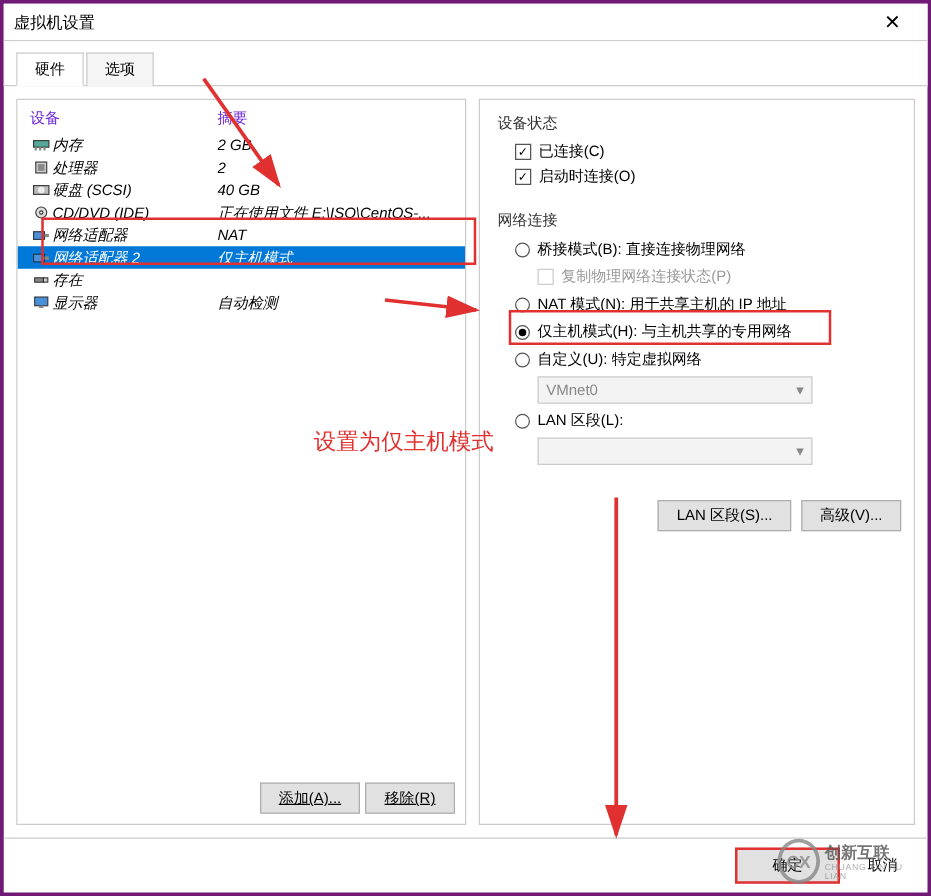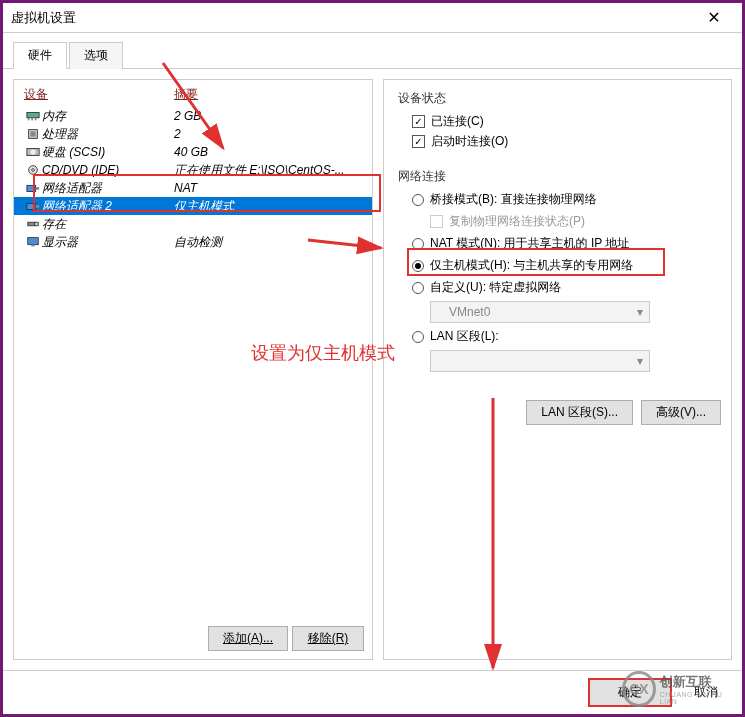--- a/index.html
+++ b/index.html
@@ -7,40 +7,40 @@
   .window { width: 745px; height: 717px; background: #fff; border: 3px solid #701a75; display: flex; flex-direction: column; position: relative; }
   .titlebar { height: 30px; display: flex; align-items: center; padding: 0 8px; border-bottom: 1px solid #ccc; background: #fff; }
   .titlebar .title { flex: 1; font-size: 13px; }
   .titlebar .close { width: 40px; height: 28px; display: flex; align-items: center; justify-content: center; font-size: 16px; cursor: pointer; }
   .tabs { display: flex; padding: 8px 10px 0 10px; border-bottom: 1px solid #ccc; background: #fff; position: relative; }
   .tab { padding: 4px 14px; border: 1px solid #ccc; border-bottom: none; margin-right: 2px; background: #f5f5f5; cursor: pointer; position: relative; top: 1px; }
   .tab.active { background: #fff; border-bottom: 1px solid #fff; }
   .content { flex: 1; display: flex; padding: 10px; gap: 10px; }
   .left-pane { width: 360px; border: 1px solid #ccc; display: flex; flex-direction: column; }
   .right-pane { flex: 1; border: 1px solid #ccc; padding: 10px 14px; position: relative; }
-  .dev-header { display: flex; padding: 6px 10px 4px 10px; font-size: 12px; color: #7f1d1d; text-decoration: underline; }
+  .dev-header { display: flex; padding: 6px 10px 4px 10px; font-size: 12px; color: #6d28d9; }
   .dev-header .c1 { width: 150px; }
   .dev-list { flex: 1; overflow: hidden; position: relative; }
   .dev-row { display: flex; align-items: center; padding: 1px 10px; height: 18px; cursor: pointer; font-style: italic; }
   .dev-row .icon-cell { width: 18px; display: flex; align-items: center; justify-content: center; }
   .dev-row .name { width: 132px; white-space: nowrap; overflow: hidden; }
   .dev-row .summary { flex: 1; white-space: nowrap; overflow: hidden; text-overflow: ellipsis; }
   .dev-row.selected { background: #0078d7; color: #fff; }
   .left-buttons { padding: 8px; display: flex; justify-content: flex-end; gap: 4px; text-decoration: underline; }
   .btn { padding: 3px 14px; border: 1px solid #adadad; background: #e1e1e1; cursor: pointer; min-width: 72px; text-align: center; }
   .group-title { font-size: 12px; color: #333; margin-bottom: 6px; }
   .group { margin-bottom: 18px; }
   .chk { display: flex; align-items: center; gap: 6px; margin: 3px 0 3px 14px; }
   .chkbox { width: 13px; height: 13px; border: 1px solid #555; display: inline-flex; align-items: center; justify-content: center; font-size: 10px; color: #000; }
   .radio-row { display: flex; align-items: center; gap: 6px; margin: 5px 0 5px 14px; }
   .radio { width: 12px; height: 12px; border: 1px solid #555; border-radius: 50%; display: inline-flex; align-items: center; justify-content: center; }
   .radio .dot { width: 6px; height: 6px; background: #000; border-radius: 50%; }
   .radio-row.disabled, .chk.disabled { color: #999; }
   .sub-chk { margin-left: 32px; }
-  .dropdown { margin: 4px 7px 4px 32px; width: 220px; height: 22px; border: 1px solid #ccc; background: #f3f3f3; display: flex; align-items: center; padding: 0 18px; color: #888; position: relative; }
+  .dropdown { margin: 4px 7px 4px 32px; width: 220px; height: 22px; border: 1px solid #ccc; background: #f3f3f3; display: flex; align-items: center; padding: 0 6px; color: #888; position: relative; }
   .dropdown::after { content: "▾"; position: absolute; right: 6px; color: #888; }
   .right-buttons { position: absolute; bottom: 10px; right: 10px; display: flex; gap: 8px; }
   .footer { height: 44px; display: flex; align-items: center; justify-content: flex-end; padding: 0 14px; gap: 12px; border-top: 1px solid #ccc; }
   .footer .ok { border: 2px solid #e03030; padding: 4px 28px; background: #e1e1e1; cursor: pointer; }
   .footer .cancel { padding: 4px 10px; background: transparent; cursor: pointer; }
   .note { position: absolute; left: 200px; top: 338px; color: #e03030; font-size: 18px; font-weight: 400; margin-left: 48px; }
   .highlight-box-left { position: absolute; left: 30px; top: 171px; width: 348px; height: 38px; border: 2px solid #e03030; pointer-events: none; }
   .highlight-box-right { position: absolute; left: 404px; top: 245px; width: 258px; height: 28px; border: 2px solid #e03030; pointer-events: none; }
   .dev-icon { width: 14px; height: 12px; }
   .watermark { position: absolute; right: 0; bottom: 0; width: 120px; height: 50px; display: flex; align-items: center; justify-content: flex-end; padding-right: 6px; color: #888; font-size: 10px; pointer-events: none; opacity: 0.8; }

